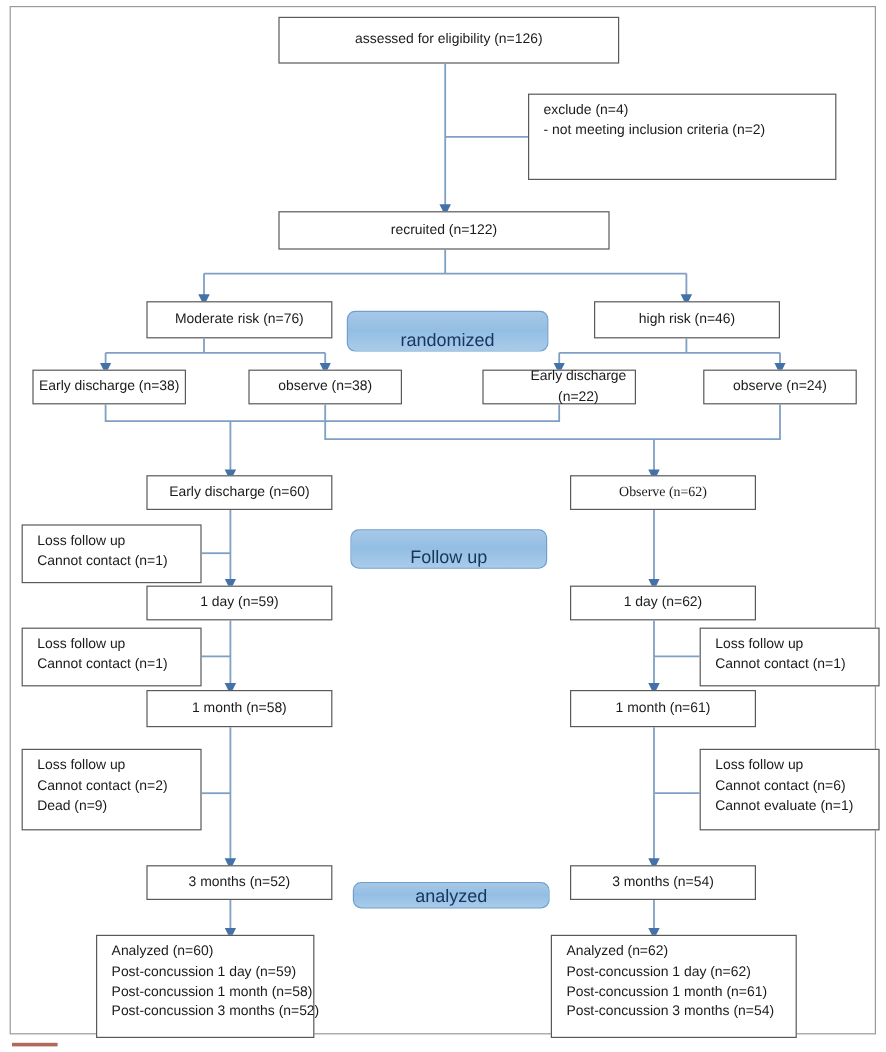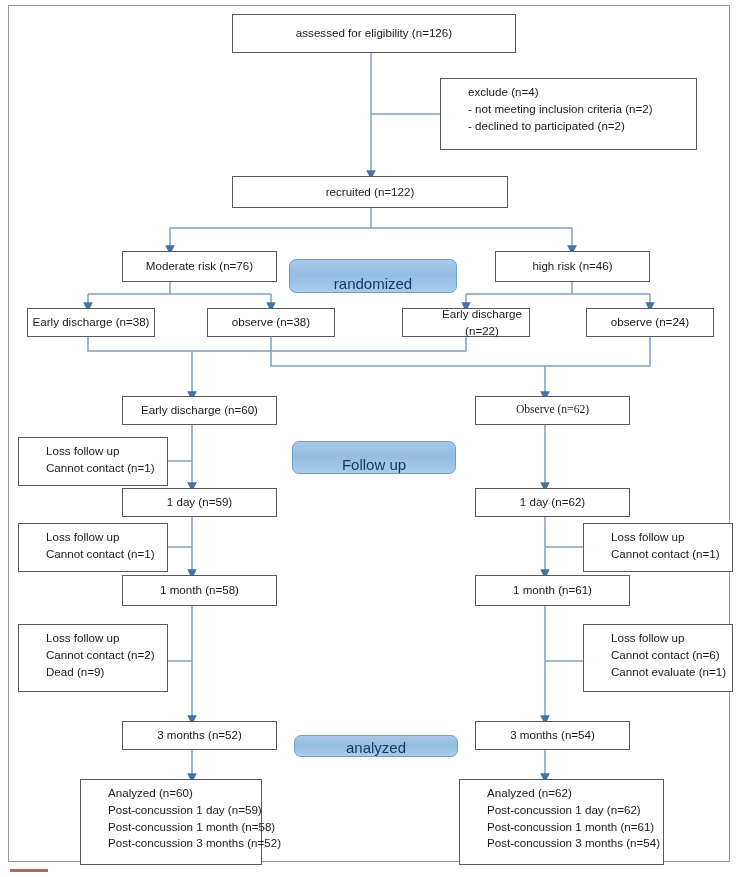--- a/index.html
+++ b/index.html
@@ -49,21 +49,21 @@
     line-height: 1.45;
     z-index: 3;
   }
   .node.center {
     display: flex;
     align-items: center;
     justify-content: center;
     text-align: center;
   }
   .node.listbox {
-    padding: 5px 9px 6px 27px;
+    padding: 5px 9px 6px 12px;
     text-align: left;
   }
   .node.listbox .ln {
     display: block;
     white-space: nowrap;
   }
   .badge {
     position: absolute;
     box-sizing: border-box;
     display: flex;
@@ -140,21 +140,20 @@
     </g>
   </svg>
 
   <div class="node center" style="left:232px; top:14px; width:284px; height:39px;">
     <span>assessed for eligibility (n=126)</span>
   </div>
 
   <div class="node listbox" style="left:440px; top:78px; width:257px; height:72px;">
     <span class="ln">exclude (n=4)</span>
     <span class="ln">- not meeting inclusion criteria (n=2)</span>
-    <span class="ln">- declined to participated (n=2)</span>
   </div>
 
   <div class="node center" style="left:232px; top:176px; width:276px; height:32px;">
     <span>recruited (n=122)</span>
   </div>
 
   <div class="node center" style="left:122px; top:251px; width:155px; height:31px;">
     <span>Moderate risk (n=76)</span>
   </div>
 

